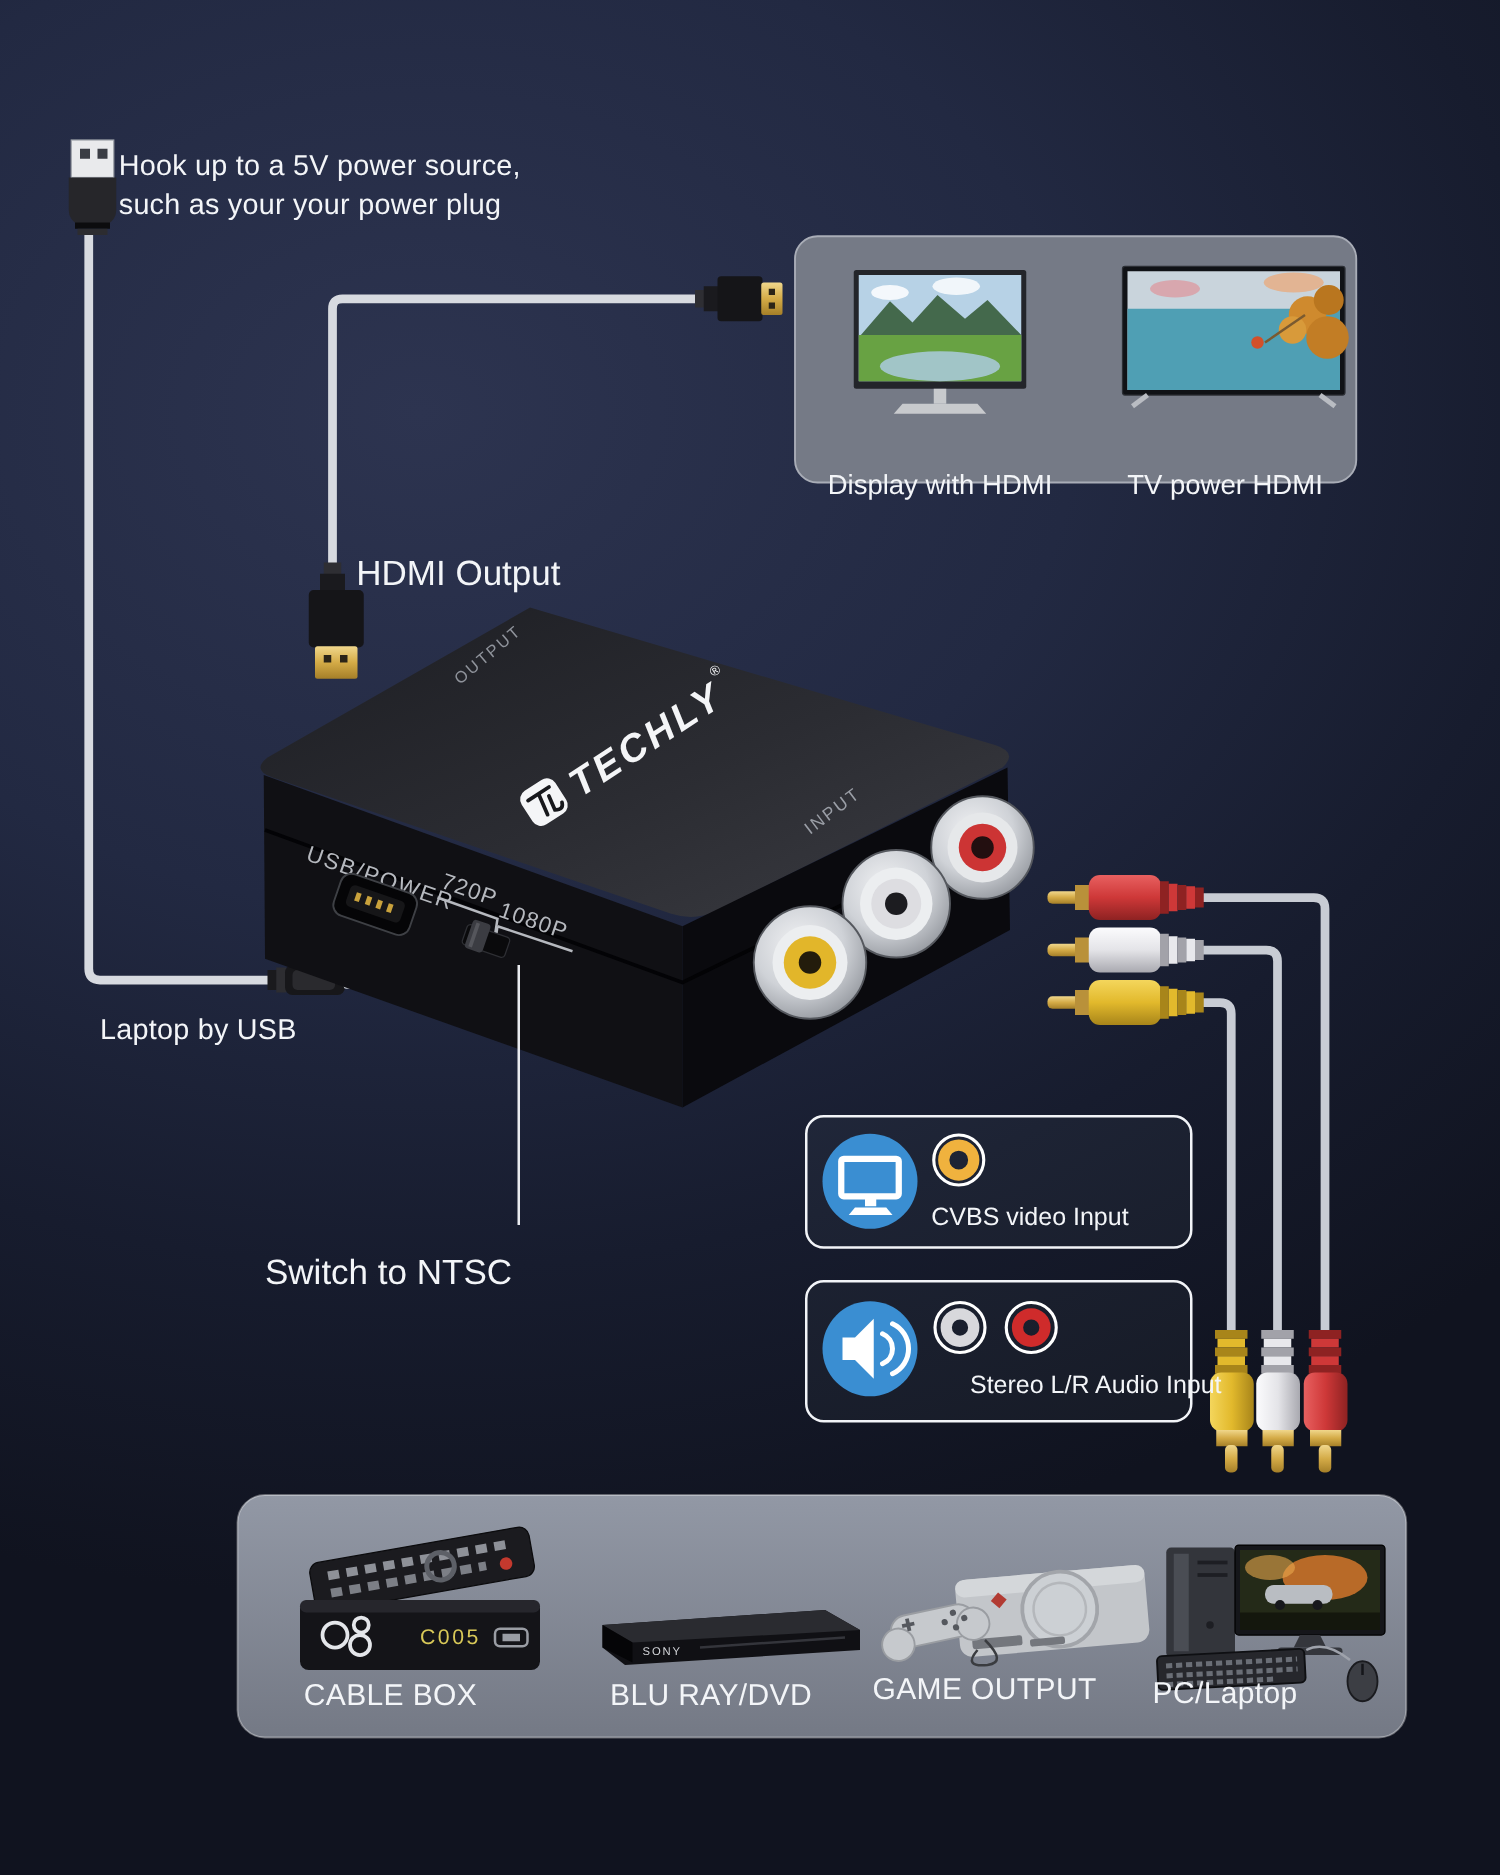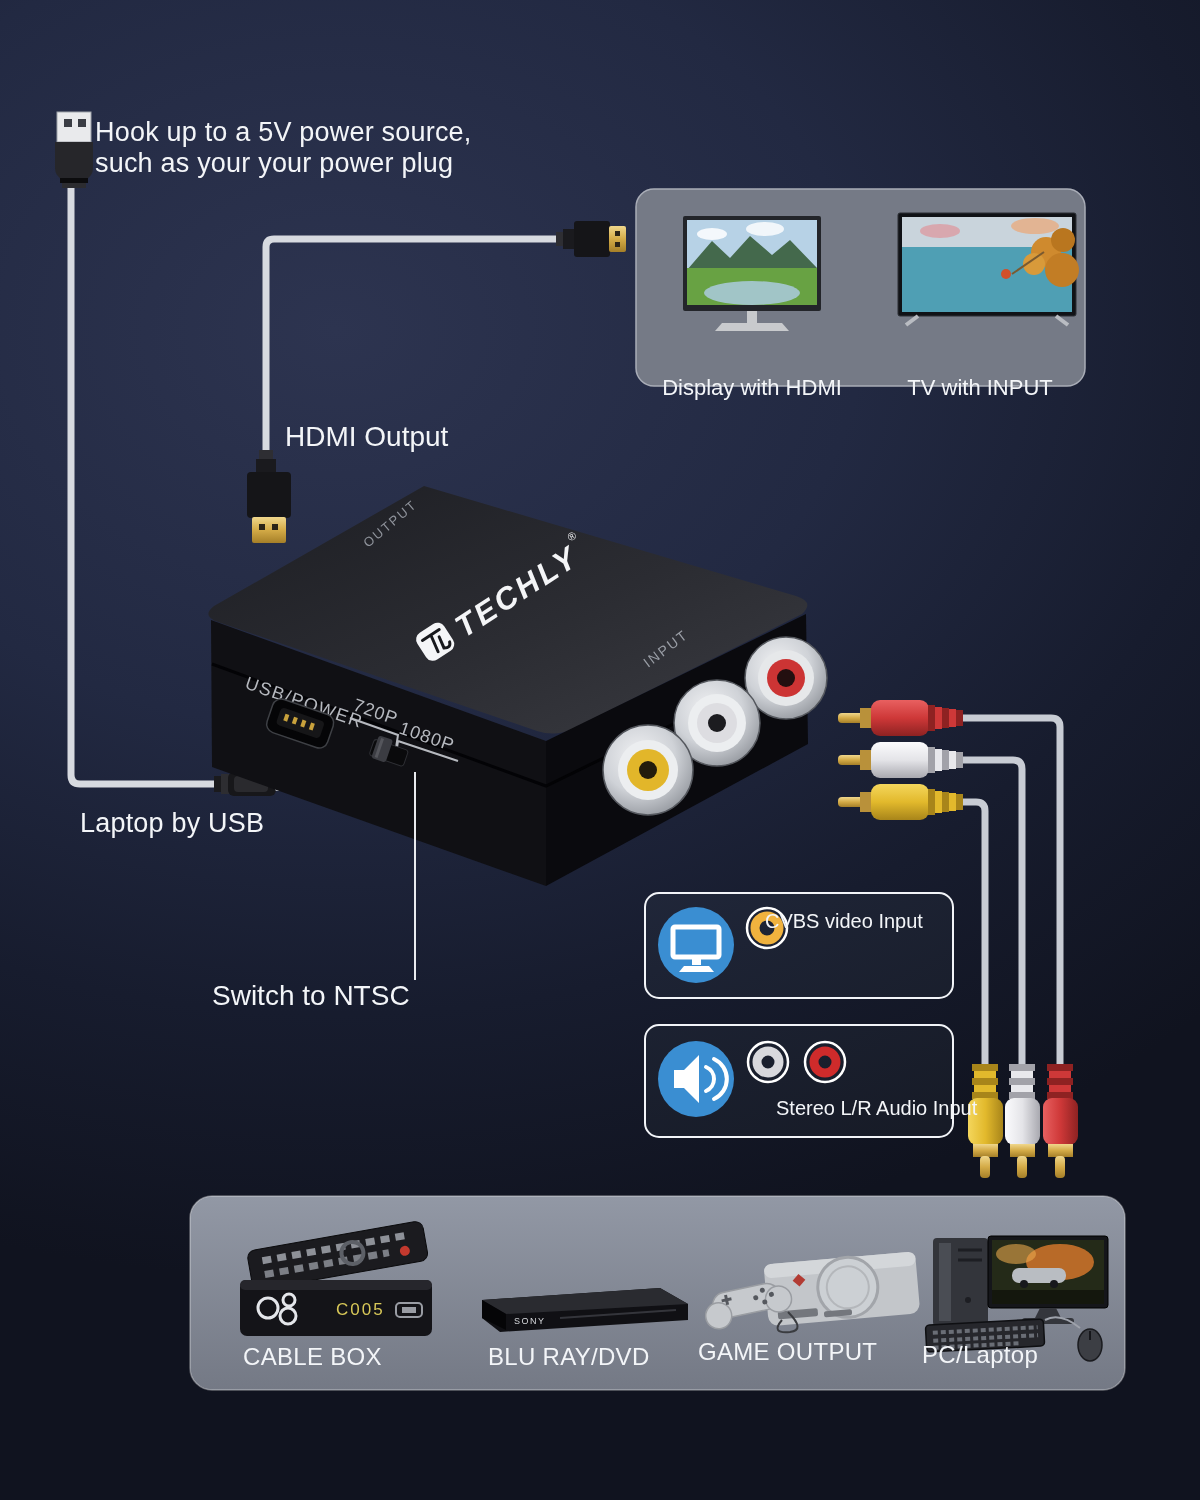--- a/index.html
+++ b/index.html
@@ -3,22 +3,22 @@
 <meta charset="utf-8">
 <style>
   html,body{margin:0;padding:0;background:#10131f;}
   .canvas{
     position:relative;width:1200px;height:1500px;overflow:hidden;
     background:radial-gradient(1250px 950px at 28% 22%, #2d3450 0%, #222942 42%, #171c2e 72%, #10131f 100%);
     font-family:"Liberation Sans",sans-serif;
   }
   svg{position:absolute;left:0;top:0;}
   .lbl{position:absolute;color:#f3f5f8;font-family:"Liberation Sans",sans-serif;}
-  .note{font-size:27px;line-height:31px;letter-spacing:.2px;}
-  .big{font-size:28px;}
+  .note{font-size:23px;line-height:31px;letter-spacing:.2px;}
+  .big{font-size:28px;margin-top:22px;}
   .mid{font-size:22px;text-align:center;margin-top:33px;}
   .boxlbl{font-size:20px;}
   .srclbl{font-size:24px;letter-spacing:.3px;}
   text{font-family:"Liberation Sans",sans-serif;}
 </style>
 </head>
 <body>
 
 <div class="canvas">
 <svg width="1200" height="1500" viewBox="0 0 1200 1500">
@@ -392,22 +392,22 @@
 <div class="lbl note" style="left:95px;top:117px;">Hook up to a 5V power source,</div>
 <div class="lbl note" style="left:95px;top:148px;">such as your your power plug</div>
 
 <div class="lbl big" style="left:285px;top:421px;">HDMI Output</div>
 
 <div class="lbl note" style="left:80px;top:808px;">Laptop by USB</div>
 
 <div class="lbl big" style="left:212px;top:980px;">Switch to NTSC</div>
 
 <div class="lbl mid" style="left:654px;top:342px;width:196px;">Display with HDMI</div>
-<div class="lbl mid" style="left:890px;top:342px;width:180px;">TV with INPUT</div>
-
-<div class="lbl boxlbl" style="left:745px;top:910px;margin-left:20px;">CVBS video Input</div>
+<div class="lbl mid" style="left:890px;top:342px;width:180px;">TV power HDMI</div>
+
+<div class="lbl boxlbl" style="left:745px;top:963px;">CVBS video Input</div>
 <div class="lbl boxlbl" style="left:776px;top:1097px;">Stereo L/R Audio Input</div>
 
 <div class="lbl srclbl" style="left:243px;top:1343px;width:180px;">CABLE BOX</div>
 <div class="lbl srclbl" style="left:488px;top:1343px;width:180px;">BLU RAY/DVD</div>
 <div class="lbl srclbl" style="left:698px;top:1338px;width:200px;">GAME OUTPUT</div>
 <div class="lbl srclbl" style="left:922px;top:1341px;width:160px;">PC/Laptop</div>
 </div>
 
 </body></html>

